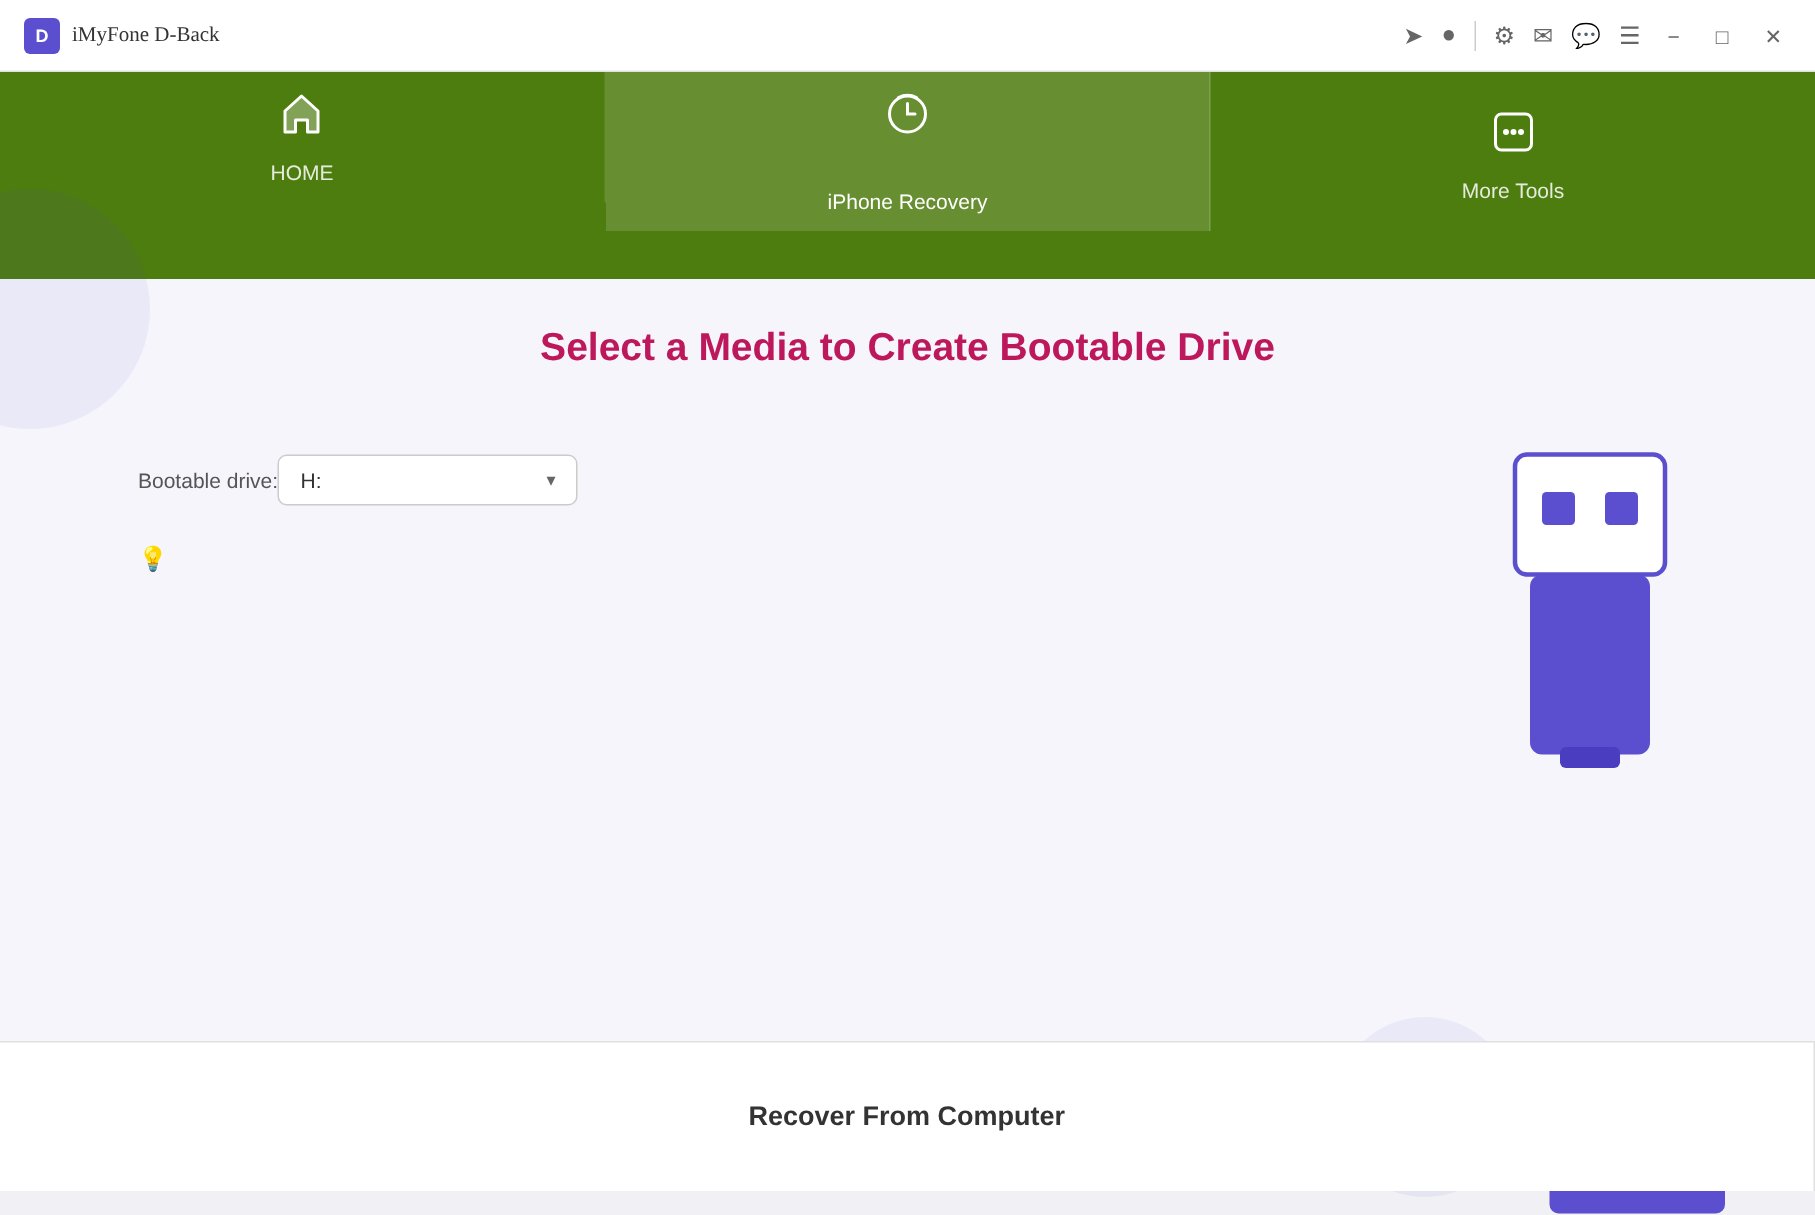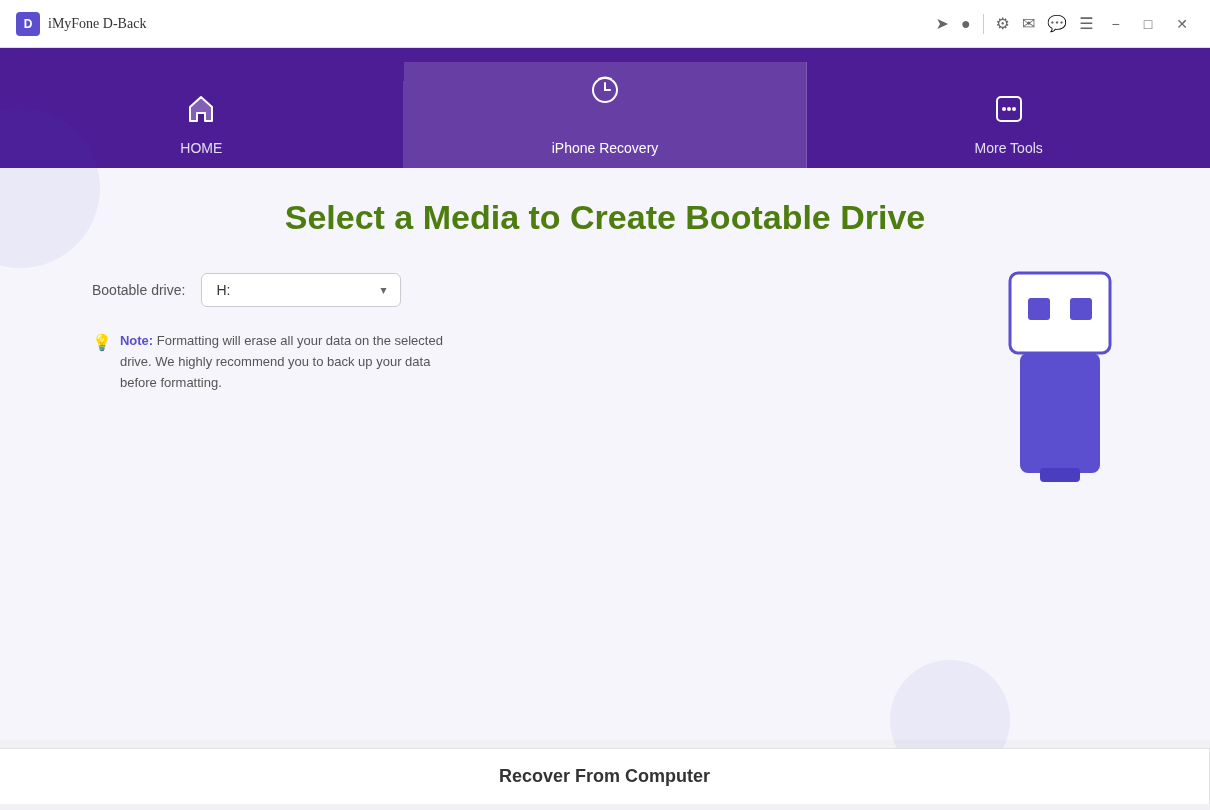--- a/index.html
+++ b/index.html
@@ -18,22 +18,22 @@
       display: flex; align-items: center; justify-content: center;
     }
     .app-title { font-size: 14px; font-weight: 500; color: #333; font-family: Liberation Serif, serif; }
     .titlebar-right { display: flex; align-items: center; gap: 12px; }
     .titlebar-icon { color: #666; font-size: 16px; cursor: pointer; }
     .titlebar-divider { width: 1px; height: 20px; background: #ccc; }
     .win-btn { font-size: 14px; color: #666; cursor: pointer; padding: 2px 6px; }
 
     
     .navbar {
-      display: flex; align-items: flex-end;
-      background: #4c1d95; height: 120px;
+      display: flex; align-items: flex-start;
+      background: #4d7c0f; height: 138px;
     }
     .nav-item {
       flex: 1; display: flex; flex-direction: column;
       align-items: center; justify-content: center; gap: 8px;
       color: rgba(255,255,255,0.85); cursor: pointer;
       border-right: 1px solid rgba(255,255,255,0.15);
       transition: background 0.2s;
       padding: 12px;
     }
     .nav-item:last-child { border-right: none; margin-top: 12px; }
@@ -42,22 +42,22 @@
     .nav-label { font-size: 14px; font-weight: 500; }
 
     
     .main-content {
       background: #f5f5fb; height: calc(810px - 48px - 110px - 80px);
       padding: 30px 60px 20px 60px;
       position: relative;
     }
 
     .page-title {
-      text-align: center; font-size: 34px; font-weight: 700;
-      color: #4d7c0f; margin-bottom: 26px;
+      text-align: center; font-size: 26px; font-weight: 700;
+      color: #be185d; margin-bottom: 46px;
     }
 
     .content-area { display: flex; gap: 40px; align-items: flex-start; }
 
     .options-panel { flex: 1; padding-top: 10px; }
 
     
     .radio-row {
       display: flex; align-items: center; gap: 12px; margin-bottom: 28px;
     }
@@ -70,21 +70,21 @@
       content: ''; width: 10px; height: 10px; border-radius: 50%; background: #5b4fcf;
     }
     .usb-icon-small {
       width: 28px; height: 36px; position: relative; flex-shrink: 0;
     }
     .usb-icon-small svg { width: 28px; height: 36px; }
     .option-label { font-size: 15px; color: #333; }
 
     
     .drive-row {
-      display: flex; align-items: center; gap: 16px; margin-left: 32px; margin-bottom: 24px;
+      display: flex; align-items: center; gap: 0; margin-left: 32px; margin-bottom: 24px;
     }
     .drive-label { font-size: 14px; color: #555; }
     .drive-select {
       display: flex; align-items: center; justify-content: space-between;
       border: 1px solid #ccc; border-radius: 6px; padding: 8px 14px;
       width: 200px; cursor: pointer; background: #fff; font-size: 14px;
     }
     .drive-select-val { color: #333; }
     .chevron { color: #666; font-size: 12px; }
 
@@ -106,22 +106,22 @@
       display: flex; justify-content: flex-end; padding: 0 60px;
       margin-top: 10px; margin-bottom: 0;
     }
     .create-btn {
       background: #5b4fcf; color: #fff; border: none; border-radius: 6px;
       padding: 12px 36px; font-size: 15px; font-weight: 500; cursor: pointer;
     }
 
     
     .bottom-bar {
-      position: absolute; bottom: 6px; left: 0; right: 0;
-      height: 56px; display: flex; flex-direction: column;
+      position: absolute; bottom: 16px; left: 0; right: 0;
+      height: 100px; display: flex; flex-direction: column;
     }
     .bottom-btn {
       flex: 1; display: flex; align-items: center; justify-content: center;
       font-size: 18px; font-weight: 700; cursor: pointer;
     }
     .bottom-btn.secondary {
       background: #fff; color: #333; border-top: 1px solid #e0e0e0;
       border-right: 1px solid #e0e0e0;
     }
     .bottom-btn.primary {
@@ -203,24 +203,20 @@
       <div class="drive-row">
         <span class="drive-label">Bootable drive:</span>
         <div class="drive-select">
           <span class="drive-select-val">H:</span>
           <span class="chevron">▾</span>
         </div>
       </div>
 
       <div class="note-row">
         <span class="note-icon">💡</span>
-        <p class="note-text">
-          <span class="note-keyword">Note:</span>
-          <span>Formatting will erase all your data on the selected drive. We highly recommend you to back up your data before formatting.</span>
-        </p>
       </div>
     </div>
 
     <div class="usb-illustration">
       <svg width="140" height="220" viewBox="0 0 140 220" fill="none">
 
         <rect x="20" y="10" width="100" height="80" rx="8" fill="white" stroke="#5b4fcf" stroke-width="3"></rect>
 
         <rect x="38" y="35" width="22" height="22" rx="3" fill="#5b4fcf"></rect>
         <rect x="80" y="35" width="22" height="22" rx="3" fill="#5b4fcf"></rect>

